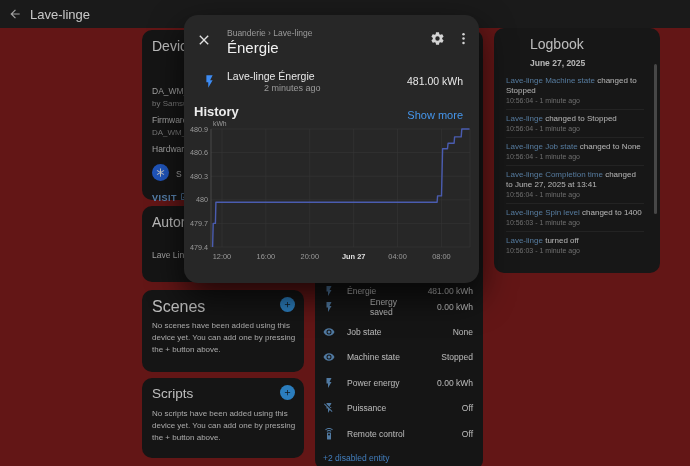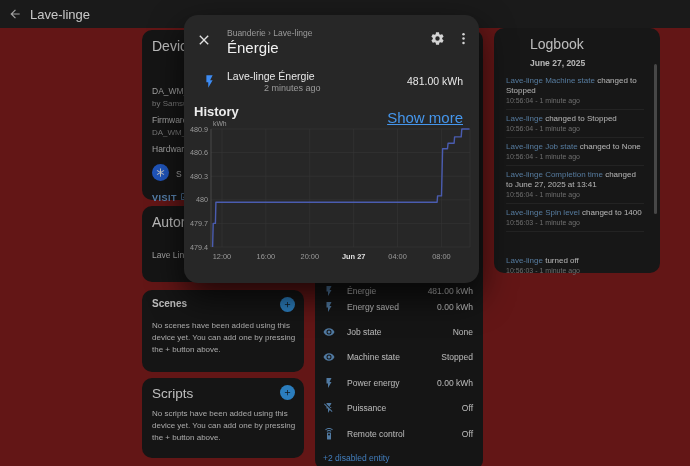--- a/index.html
+++ b/index.html
@@ -28,42 +28,42 @@
   .srow svg{width:12px;height:12px;fill:#679ccf;flex:none;margin-right:12px;}
   .rlabel{font-size:8.5px;color:#ececec;flex:1;}
   .rvalue{font-size:8.5px;color:#ececec;}
   .disabled-link{position:absolute;left:323px;font-size:8.5px;color:#54a0f0;z-index:1;}
 
   
   .lb-title{position:absolute;left:12px;top:8px;font-size:14px;color:#f2f2f2;margin-left:24px;}
   .lb-date{position:absolute;left:12px;top:30px;font-size:8.5px;font-weight:bold;color:#e8e8e8;margin-left:24px;}
   .lb-list{position:absolute;left:12px;top:44px;width:138px;}
   .lentry{padding:4px 0;border-bottom:1px solid #2d2d2d;}
-  .lentry:last-child{border-bottom:none;margin-top:20px;}
+  .lentry:last-child{border-bottom:none;}
   .ltext{font-size:8px;line-height:10px;color:#e4e4e4;}
   .llink{color:#6e9ecb;}
   .ltime{font-size:7px;line-height:8px;color:#8d8d8d;margin-top:1px;}
   .lb-scroll{position:absolute;left:160px;top:36px;width:3px;height:150px;border-radius:2px;background:#5c5c5c;}
 
   
   .overlay{position:absolute;left:0;top:0;width:690px;height:466px;background:rgba(0,0,0,0.22);z-index:5;}
   .dialog{position:absolute;left:184px;top:15px;width:295px;height:268px;background:#272727;
           border-radius:14px;z-index:10;box-shadow:0 14px 34px rgba(0,0,0,0.72);}
   .dlg-close{position:absolute;left:12px;top:17px;width:16px;height:16px;fill:#e2e2e2;}
   .dlg-crumb{position:absolute;left:43px;top:13px;font-size:8.5px;color:#9b9b9b;}
   .dlg-title{position:absolute;left:43px;top:24px;font-size:15px;color:#f0f0f0;}
   .dlg-gear{position:absolute;left:246px;top:16px;width:15px;height:15px;fill:#d4d4d4;}
   .dlg-dots{position:absolute;left:272px;top:16px;width:15px;height:15px;fill:#d4d4d4;}
   .ent-row{position:absolute;left:12px;top:54px;width:271px;height:26px;}
   .ent-bolt{position:absolute;left:6px;top:5px;width:15px;height:15px;fill:#3d8bf2;}
   .ent-name{position:absolute;left:31px;top:1px;font-size:10.5px;font-weight:500;color:#e8e8e8;}
   .ent-time{position:absolute;left:31px;top:14px;font-size:9px;color:#9b9b9b;margin-left:37px;}
   .ent-value{position:absolute;right:4px;top:6px;font-size:10.5px;color:#e8e8e8;}
   .hist-label{position:absolute;left:10px;top:89px;font-size:13px;font-weight:bold;color:#ededed;}
-  .show-more{position:absolute;right:16px;top:94px;font-size:15px;color:#4596ec;text-decoration:underline;}
+  .show-more{position:absolute;right:16px;top:94px;font-size:11px;color:#4596ec;}
   .chart{position:absolute;left:6px;top:105px;}
   .chart text{font-family:"Liberation Sans",sans-serif;}
 </style>
 </head>
 <body>
 
 <div class="page">
 
   <div class="topbar">
     <svg class="back" viewBox="0 0 24 24">
@@ -94,21 +94,21 @@
         <path d="M14,3V5H17.59L7.76,14.83L9.17,16.24L19,6.41V10H21V3M19,19H5V5H12V3H5C3.89,3 3,3.89 3,5V19A2,2 0 0,0 5,21H19A2,2 0 0,0 21,19V12H19V19Z"></path>
       </svg>
   </div>
 
   <div class="card" style="left:142px;top:206px;width:162px;height:76px;">
     <div class="card-title">Automations</div>
     <div class="dline" style="top:44px;font-size:8.5px;color:#d0d0d0;">Lave Lin</div>
   </div>
 
   <div class="card" style="left:142px;top:290px;width:162px;height:82px;">
-    <div class="card-title" style="font-size:10px;font-weight:bold;">Scenes</div>
+    <div class="card-title" style="font-size:16px;">Scenes</div>
     <div class="plusbtn" style="left:138px;top:7px;">
       <svg viewBox="0 0 24 24">
           <path d="M19,13H13V19H11V13H5V11H11V5H13V11H19V13Z"></path>
         </svg>
     </div>
     <div class="empty-text" style="top:30px;">No scenes have been added using this device yet. You can add one by pressing the + button above.</div>
   </div>
 
   <div class="card" style="left:142px;top:378px;width:162px;height:80px;">
     <div class="card-title" style="font-size:13.5px;">Scripts</div>
@@ -122,21 +122,21 @@
 
   <div class="card" style="left:315px;top:30px;width:168px;height:440px;border-radius:10px;"></div>
 
   <div class="srow" style="top:283px;">
     <svg viewBox="0 0 24 24">
         <path d="M7,2V13H10V22L17,10H13L17,2H7Z"></path>
       </svg>
     <span class="rlabel">Énergie</span>
     <span class="rvalue">481.00 kWh</span>
   </div>
-  <div class="srow" style="top:299px;">
+  <div class="srow" style="top:299px;gap:23px;">
     <svg viewBox="0 0 24 24">
         <path d="M7,2V13H10V22L17,10H13L17,2H7Z"></path>
       </svg>
     <span class="rlabel">Energy saved</span>
     <span class="rvalue">0.00 kWh</span>
   </div>
   <div class="srow" style="top:324px;">
     <svg viewBox="0 0 24 24">
         <path d="M12,9A3,3 0 0,0 9,12A3,3 0 0,0 12,15A3,3 0 0,0 15,12A3,3 0 0,0 12,9M12,17A5,5 0 0,1 7,12A5,5 0 0,1 12,7A5,5 0 0,1 17,12A5,5 0 0,1 12,17M12,4.5C7,4.5 2.73,7.61 1,12C2.73,16.39 7,19.5 12,19.5C17,19.5 21.27,16.39 23,12C21.27,7.61 17,4.5 12,4.5Z"></path>
       </svg>

